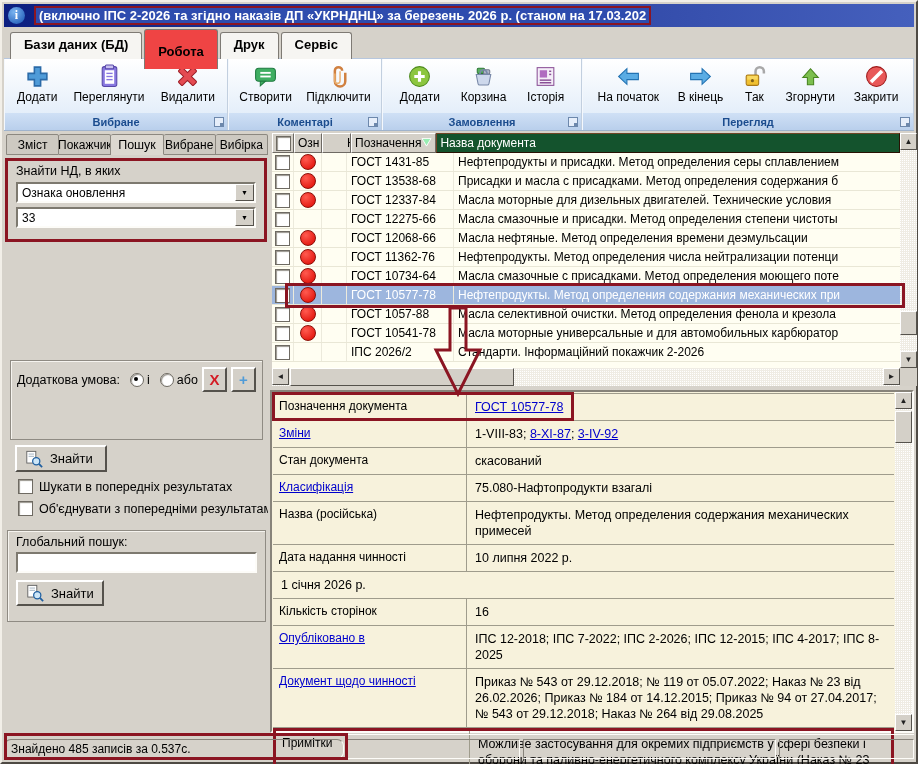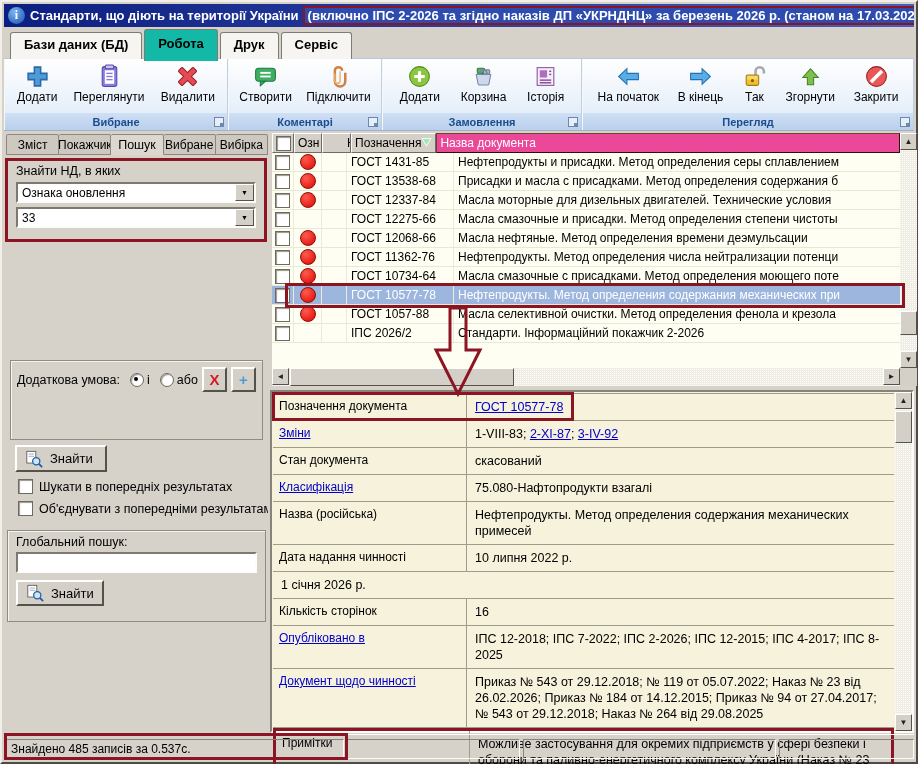--- a/index.html
+++ b/index.html
@@ -8,21 +8,21 @@
   .window{position:absolute;inset:0;background:var(--gray);border:2px solid;border-color:#f2efe8 #4e4a44 #4e4a44 #f2efe8;}
 
   
   .titlebar{position:absolute;left:2px;top:2px;right:2px;height:23px;background:linear-gradient(to right,#0c1f80,#4560bd);display:flex;align-items:center;padding:0 4px;color:#fff;font-weight:bold;font-size:13px;white-space:nowrap;overflow:hidden;}
   .app-ico{width:17px;height:17px;border-radius:50%;background:radial-gradient(circle at 35% 30%,#7ab4f0,#1550b0);color:#fff;font-weight:bold;font-size:12px;display:flex;align-items:center;justify-content:center;margin-right:5px;font-family:"Liberation Serif",serif;flex:none;}
   .title-hl{border:2px solid var(--ann);background:#2e4cae;padding:0 3px;margin:0 4px;display:inline-block;}
 
   
   .menu-tabs{position:absolute;left:8px;top:30px;height:26px;display:flex;gap:2px;z-index:2;text-align:center;}
   .mtab{background:#f6f5f2;border:1px solid #7e7a74;border-bottom:none;border-radius:3px 3px 0 0;padding:4px 13px 0;font-weight:bold;font-size:13px;height:22px;}
-  .mtab.active{background:#14b8a6;height:25px;margin-top:-3px;padding-top:6px;}
+  .mtab.active{background:#ef4444;height:25px;margin-top:-3px;padding-top:14px;}
 
   
   .ribbon{position:absolute;left:2px;top:56px;right:2px;height:71px;background:linear-gradient(#ffffff,#dce9f8);border-top:1px solid #b7c7de;border-bottom:1px solid #9fb3cc;display:flex;}
   .rgroup{border-right:1px solid #c2cfdf;border-left:1px solid #f4f8fd;display:flex;flex-direction:column;}
   .rgroup:nth-child(1){width:222px;} .rgroup:nth-child(2){width:152px;} .rgroup:nth-child(3){width:198px;} .rgroup:nth-child(4){flex:1;}
   .rbtns{flex:1;display:flex;align-items:flex-start;justify-content:space-evenly;padding-top:3px;}
   .rbtn{display:flex;flex-direction:column;align-items:center;gap:1px;padding:2px 4px;font-size:12px;white-space:nowrap;}
   .ricon{width:25px;height:25px;display:block;}
   .ricon svg{width:25px;height:25px;display:block;}
   .rcaption{height:17px;background:linear-gradient(#cfe0f5,#b9cfec);color:#1b4c8e;font-weight:bold;font-size:11px;display:flex;align-items:center;justify-content:center;position:relative;}
@@ -59,21 +59,21 @@
   .icon16 svg{width:18px;height:18px;display:block;}
 
   
   .thead{position:absolute;left:270px;top:131px;width:628px;height:20px;display:flex;font-size:12px;z-index:1;}
   .th{background:#d4d0c8;border:1px solid;border-color:#fff #6e6a64 #6e6a64 #fff;display:flex;align-items:center;padding:0 3px;overflow:hidden;white-space:nowrap;box-sizing:border-box;}
   .col-check{width:22px;justify-content:center;}
   .col-ozn{width:28px;}
   .col-naz{width:23px;padding-left:24px;}
   .col-des{width:107px;}
   .col-name{flex:1;}
-  .th.col-name{background:#ec4899;color:#fff;border-color:#6f4527 #291103 #291103 #6f4527;}
+  .th.col-name{background:#14532d;color:#fff;border-color:#6f4527 #291103 #291103 #6f4527;}
   .tbody{position:absolute;left:270px;top:151px;width:628px;height:215px;background:#fffef2;}
   .trow{display:flex;height:19px;border-bottom:1px solid #e9e7d6;position:relative;box-sizing:border-box;}
   .cell{overflow:hidden;white-space:nowrap;display:flex;align-items:center;font-size:12px;box-sizing:border-box;border-right:1px solid #eceadc;}
   .cell.col-des{padding-left:4px;}
   .cell.col-name{padding-left:4px;border-right:none;}
   .trow.selected{background:#9db6de;color:#fff;}
   .redcirc{width:14px;height:14px;border-radius:50%;background:radial-gradient(circle at 35% 30%,#ff5b50,#dd0700);border:1px solid #8c0f08;margin:0 auto;}
   .compico svg{width:15px;height:14px;display:block;margin:0 auto;}
   .row-ann{position:absolute;left:13px;right:-5px;top:-3px;bottom:-4px;border:3px solid var(--ann);z-index:6;pointer-events:none;}
 
@@ -94,33 +94,32 @@
   .dvalue{flex:1;padding:5px 8px;font-size:12.5px;line-height:16px;overflow:hidden;}
   .lnk{color:#0000cc;text-decoration:underline;}
   .drow.annotated{border:3px solid var(--ann);}
   .dann1{position:absolute;left:0;top:0;width:302px;height:29px;border:3px solid var(--ann);pointer-events:none;z-index:5;box-sizing:border-box;}
   .dvscroll{position:absolute;right:0;top:0;width:17px;bottom:0;}
   .dvthumb{position:absolute;left:0;top:19px;width:17px;height:32px;background:#d4d0c8;border:1px solid;border-color:#fff #55524c #55524c #fff;box-sizing:border-box;}
 
   
   .statusbar{position:absolute;left:2px;right:2px;bottom:2px;height:26px;display:flex;gap:3px;padding-top:4px;box-sizing:border-box;border-top:1px solid #fdfcf8;}
   .ssec{border:1px solid;border-color:var(--sunkL) var(--sunkH) var(--sunkH) var(--sunkL);height:20px;font-size:12px;display:flex;align-items:center;padding:0 6px;white-space:nowrap;overflow:hidden;box-sizing:border-box;position:relative;}
-  .ssec.w1{width:340px;} .ssec.w2{width:173px;} .ssec.w3{width:253px;} .ssec.w4{flex:1;}
+  .ssec.w1{width:340px;border-radius:7px;} .ssec.w2{width:173px;} .ssec.w3{width:253px;} .ssec.w4{flex:1;}
   .sann{position:absolute;left:0;bottom:0;width:344px;height:27px;border:3px solid var(--ann);pointer-events:none;z-index:7;box-sizing:border-box;}
 
   .arrow-ann{position:absolute;left:420px;top:302px;width:74px;height:96px;z-index:6;pointer-events:none;}
 </style>
 </head>
 <body>
 
 <div class="window">
 
   <div class="titlebar">
     <span class="app-ico">i</span>
-    <span>Стандарти, що діють на території України</span>
     <span class="title-hl">
       <span>(включно ІПС 2-2026 та згідно наказів ДП «УКРНДНЦ» за березень 2026 р. (станом на 17.03.202</span>
     </span>
 
   </div>
 
   <div class="menu-tabs" id="menuTabs">
       <div class="mtab">Бази даних (БД)</div>
       <div class="mtab active">Робота</div>
       <div class="mtab">Друк</div>
@@ -570,20 +569,40 @@
             </svg>
           </span>
         </div>
         <div class="cell col-des">ГОСТ 1057-88</div>
         <div class="cell col-name">Масла селективной очистки. Метод определения фенола и крезола</div>
       </div>
       <div class="trow">
         <div class="cell col-check">
           <span class="cbbox"></span>
         </div>
+        <div class="cell col-ozn">
+          <span class="redcirc"></span>
+        </div>
+        <div class="cell col-naz">
+          <span class="compico" style="margin: 0px auto;">
+            <svg viewBox="0 0 16 15">
+              <rect x="1.5" y="1" width="12" height="9" rx="1" fill="#e8e4d8" stroke="#606058"></rect>
+              <rect x="3" y="2.5" width="9" height="6" fill="#7fa8c8"></rect>
+              <rect x="5.5" y="10" width="4" height="1.6" fill="#989488"></rect>
+              <rect x="1" y="11.8" width="13.5" height="2.4" rx="0.5" fill="#d0ccc0" stroke="#706c60" stroke-width="0.6"></rect>
+            </svg>
+          </span>
+        </div>
+        <div class="cell col-des">ГОСТ 10541-78</div>
+        <div class="cell col-name">Масла моторные универсальные и для автомобильных карбюратор</div>
+      </div>
+      <div class="trow">
+        <div class="cell col-check">
+          <span class="cbbox"></span>
+        </div>
         <div class="cell col-ozn"></div>
         <div class="cell col-naz"></div>
         <div class="cell col-des">ІПС 2026/2</div>
         <div class="cell col-name">Стандарти. Інформаційний покажчик 2-2026</div>
       </div>
     </div>
 
   <div class="vscroll sb-track">
     <span class="sbtn" style="top:0;">▲</span>
     <span class="vthumb"></span>
@@ -597,21 +616,21 @@
   <div class="corner"></div>
 
   <div class="details">
     <div class="dtable" id="detailRows">
         <div class="drow">
           <div class="dlabel">Позначення документа</div>
           <div class="dvalue"><span class="lnk">ГОСТ 10577-78</span></div>
         </div>
         <div class="drow">
           <div class="dlabel lnk">Зміни</div>
-          <div class="dvalue"><span>1-VIII-83; </span><span class="lnk">2-XI-87</span><span>; </span><span class="lnk">3-IV-92</span></div>
+          <div class="dvalue"><span>1-VIII-83; </span><span class="lnk">8-XI-87</span><span>; </span><span class="lnk">3-IV-92</span></div>
         </div>
         <div class="drow">
           <div class="dlabel">Стан документа</div>
           <div class="dvalue">скасований</div>
         </div>
         <div class="drow">
           <div class="dlabel lnk">Класифікація</div>
           <div class="dvalue">75.080-Нафтопродукти взагалі</div>
         </div>
         <div class="drow">

